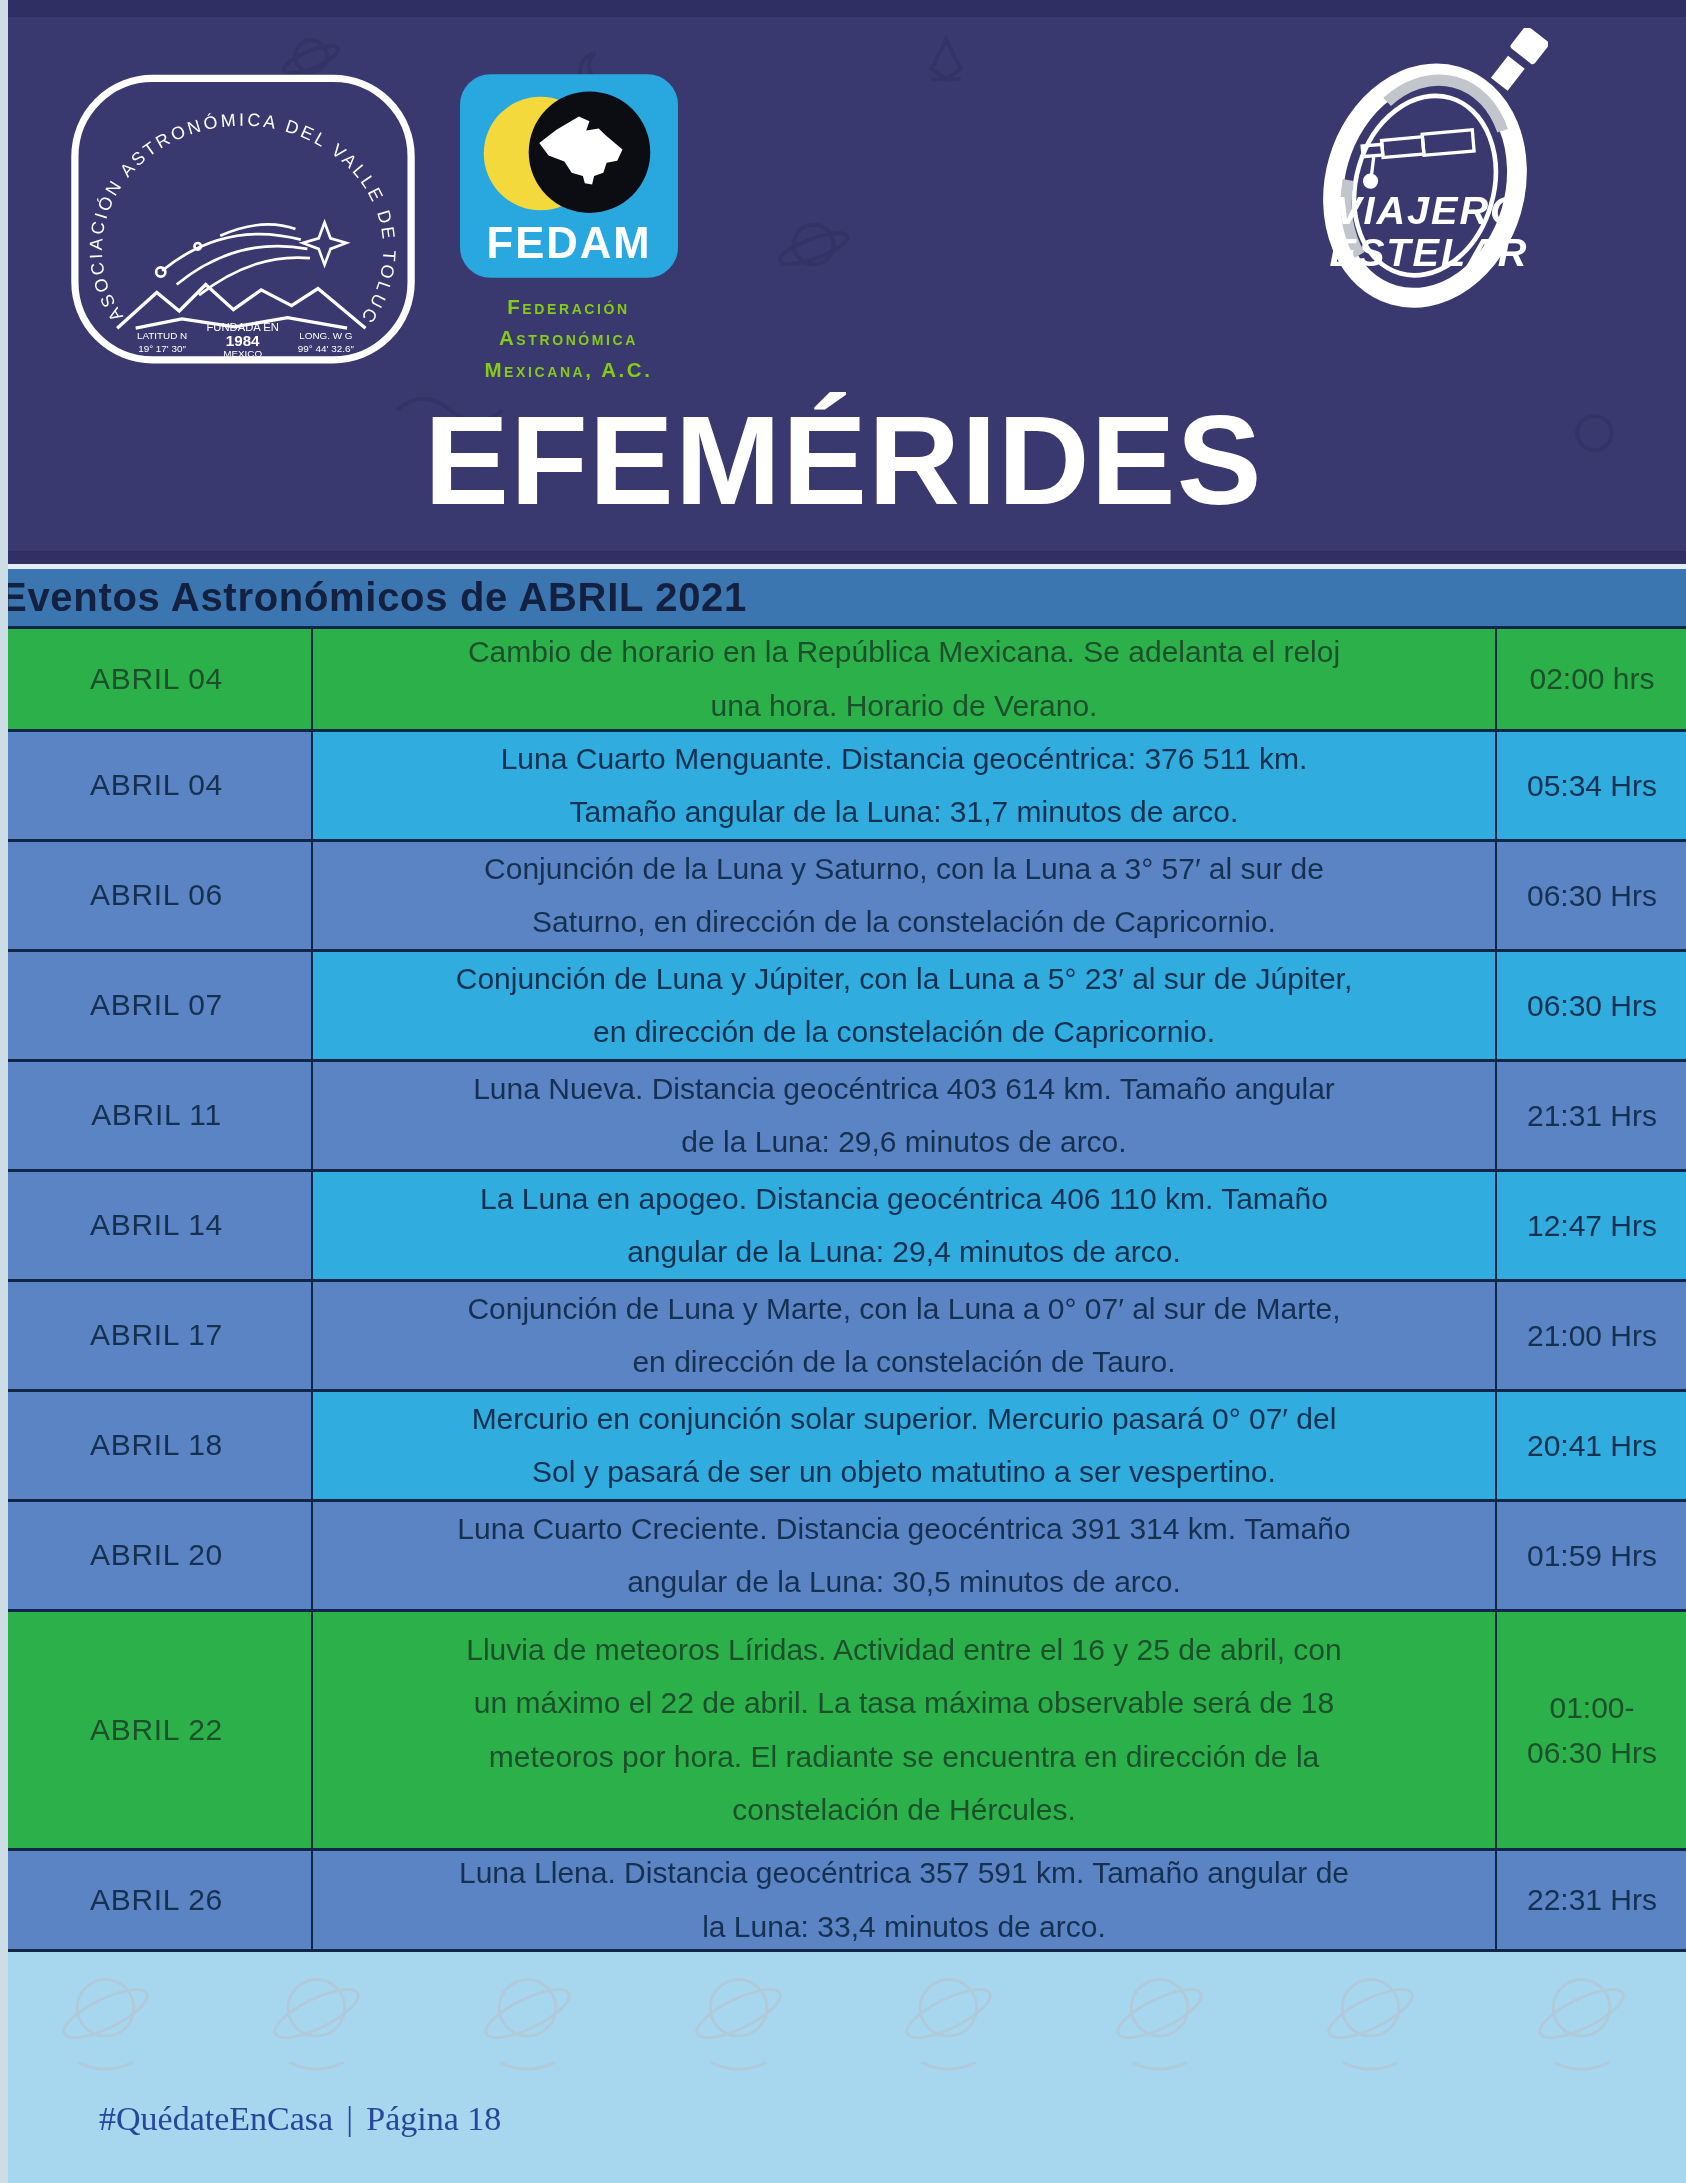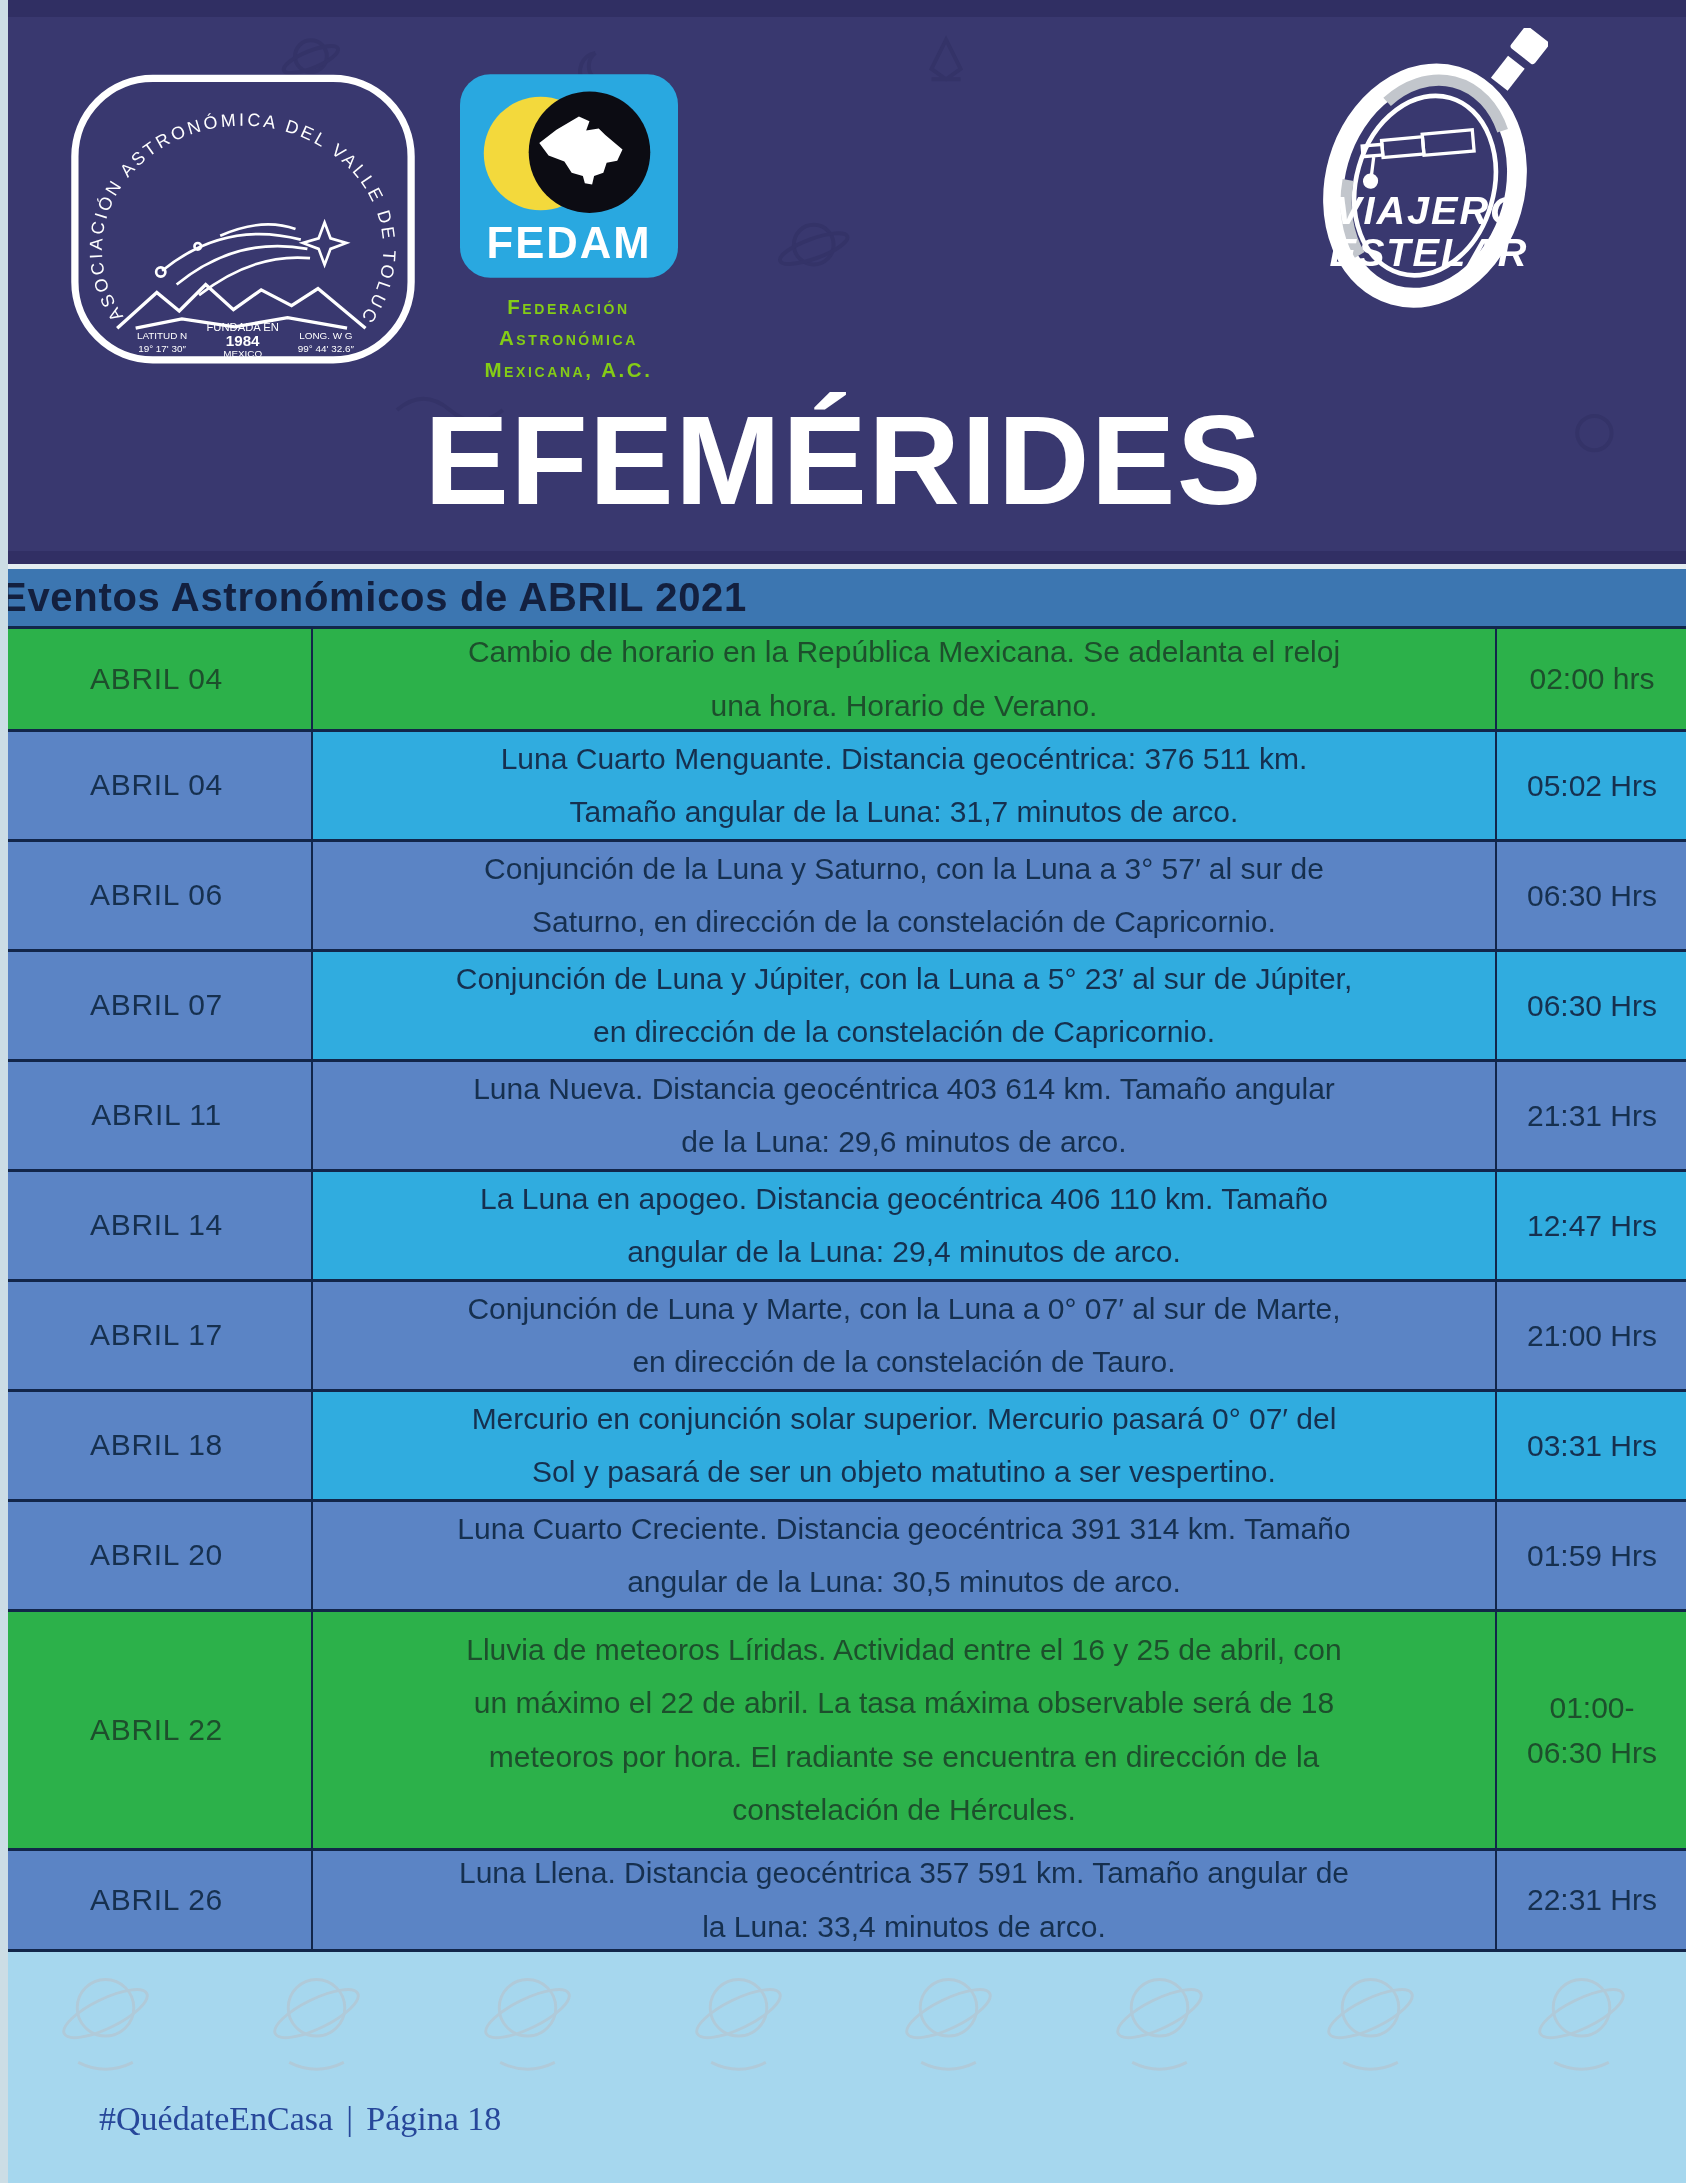--- a/index.html
+++ b/index.html
@@ -147,21 +147,21 @@
       <div class="row hl-green">
       <div class="cell cell-date">ABRIL 04</div>
       <div class="cell cell-desc">Cambio de horario en la República Mexicana. Se adelanta el reloj
 una hora. Horario de Verano.</div>
       <div class="cell cell-time">02:00 hrs</div>
     </div>
       <div class="row hl-cyan">
       <div class="cell cell-date">ABRIL 04</div>
       <div class="cell cell-desc">Luna Cuarto Menguante. Distancia geocéntrica: 376 511 km.
 Tamaño angular de la Luna: 31,7 minutos de arco.</div>
-      <div class="cell cell-time">05:02 Hrs</div>
+      <div class="cell cell-time">05:34 Hrs</div>
     </div>
       <div class="row hl-slate">
       <div class="cell cell-date">ABRIL 06</div>
       <div class="cell cell-desc">Conjunción de la Luna y Saturno, con la Luna a 3° 57′ al sur de
 Saturno, en dirección de la constelación de Capricornio.</div>
       <div class="cell cell-time">06:30 Hrs</div>
     </div>
       <div class="row hl-cyan">
       <div class="cell cell-date">ABRIL 07</div>
       <div class="cell cell-desc">Conjunción de Luna y Júpiter, con la Luna a 5° 23′ al sur de Júpiter,
@@ -183,21 +183,21 @@
       <div class="row hl-slate">
       <div class="cell cell-date">ABRIL 17</div>
       <div class="cell cell-desc">Conjunción de Luna y Marte, con la Luna a 0° 07′ al sur de Marte,
 en dirección de la constelación de Tauro.</div>
       <div class="cell cell-time">21:00 Hrs</div>
     </div>
       <div class="row hl-cyan">
       <div class="cell cell-date">ABRIL 18</div>
       <div class="cell cell-desc">Mercurio en conjunción solar superior. Mercurio pasará 0° 07′ del
 Sol y pasará de ser un objeto matutino a ser vespertino.</div>
-      <div class="cell cell-time">03:31 Hrs</div>
+      <div class="cell cell-time">20:41 Hrs</div>
     </div>
       <div class="row hl-slate">
       <div class="cell cell-date">ABRIL 20</div>
       <div class="cell cell-desc">Luna Cuarto Creciente. Distancia geocéntrica 391 314 km. Tamaño
 angular de la Luna: 30,5 minutos de arco.</div>
       <div class="cell cell-time">01:59 Hrs</div>
     </div>
       <div class="row hl-green">
       <div class="cell cell-date">ABRIL 22</div>
       <div class="cell cell-desc">Lluvia de meteoros Líridas. Actividad entre el 16 y 25 de abril, con

